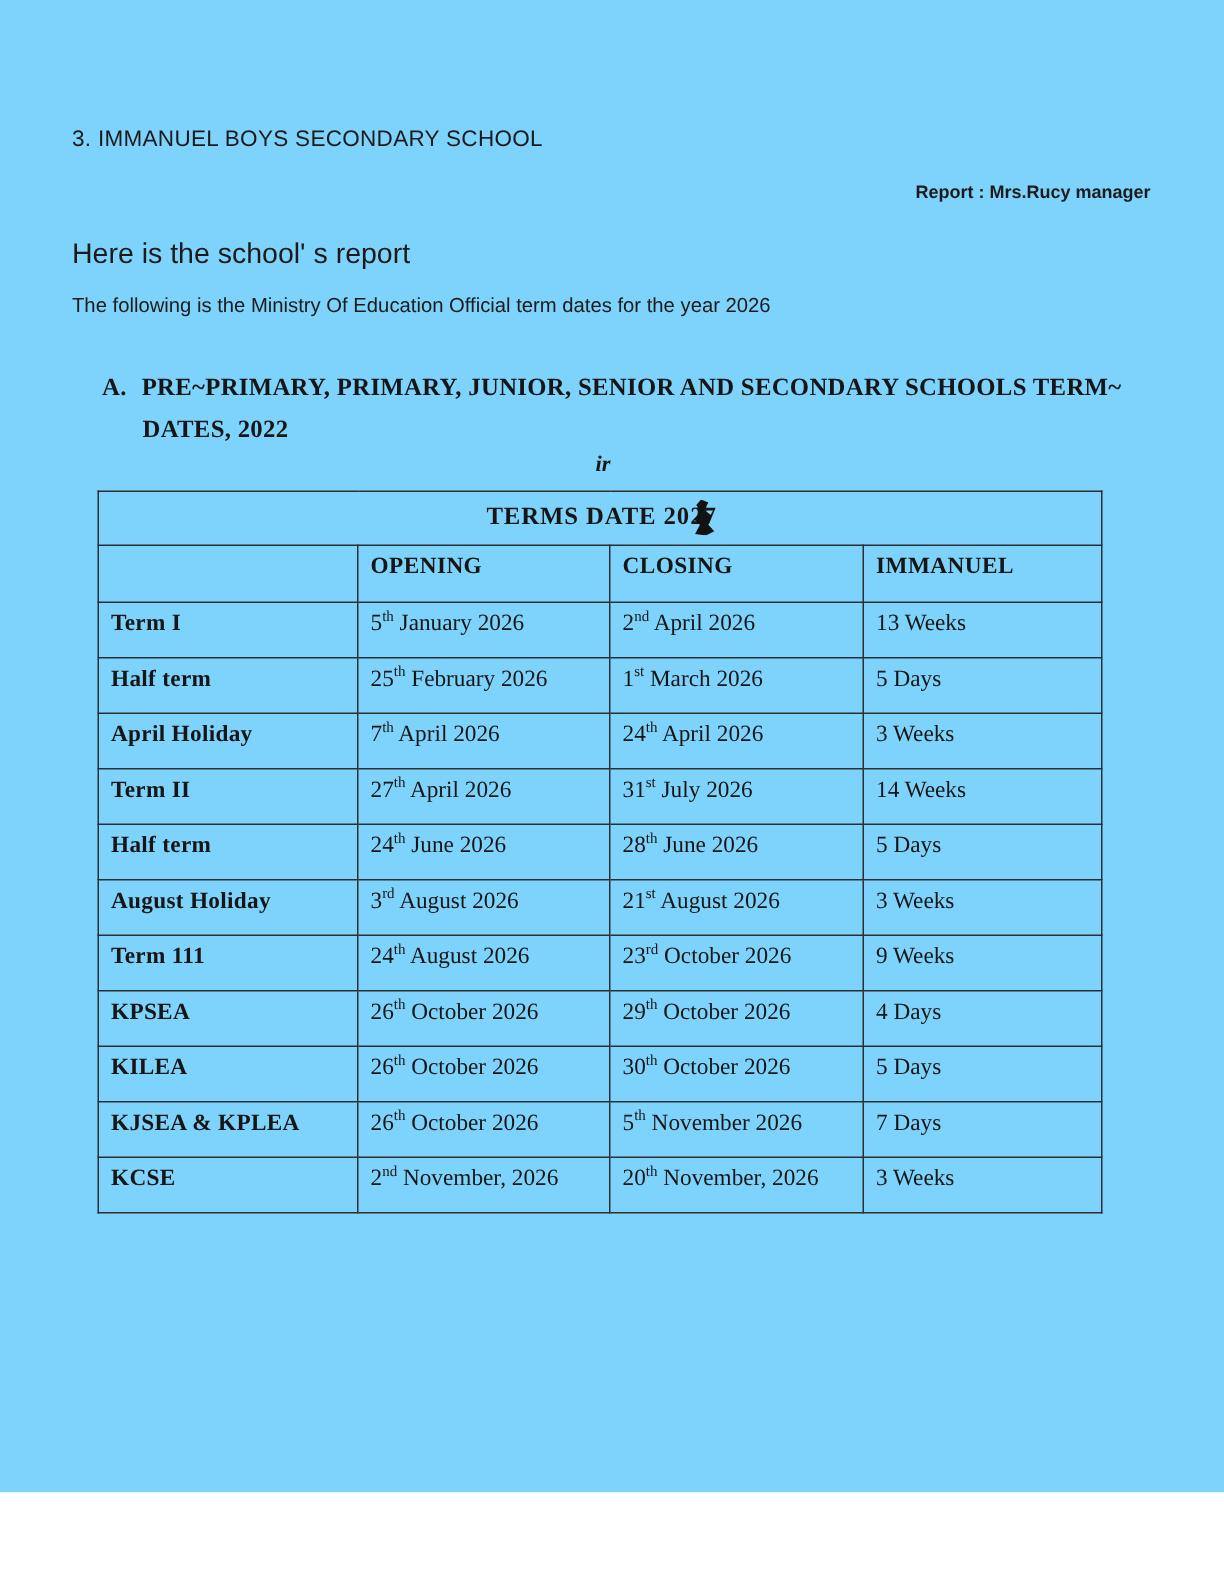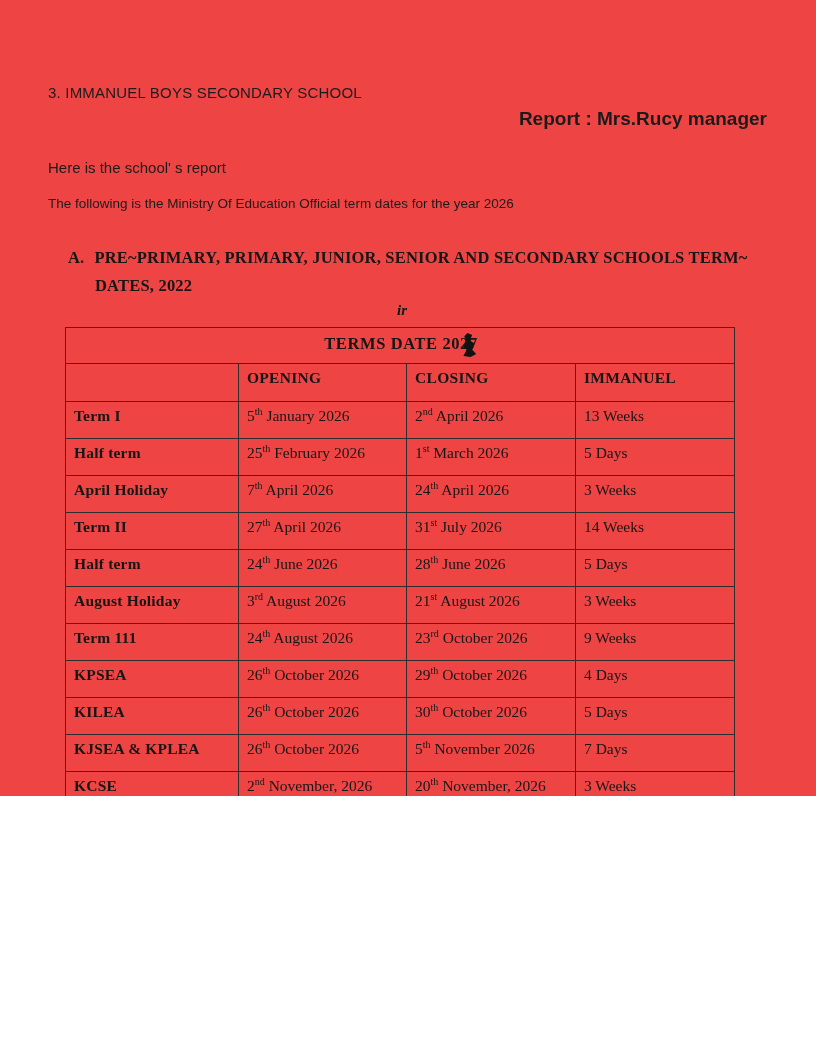--- a/index.html
+++ b/index.html
@@ -3,46 +3,46 @@
 <meta charset="utf-8">
 <style>
   html, body {
     margin: 0;
     padding: 0;
     background: #ffffff;
   }
   .page {
     position: relative;
     width: 816px;
-    height: 796px;
-    background: #ef4444;
+    height: 995px;
+    background: #7dd3fc;
     color: #1b1b1b;
     font-family: "Liberation Sans", sans-serif;
     overflow: hidden;
   }
   .school-heading {
     position: absolute;
     left: 48px;
     top: 84px;
     font-size: 15px;
     font-weight: 500;
     letter-spacing: 0.2px;
   }
   .report-line {
     position: absolute;
     right: 49px;
-    top: 108px;
-    font-size: 19px;
+    top: 121px;
+    font-size: 12px;
     font-weight: 600;
   }
   .intro-line {
     position: absolute;
     left: 48px;
     top: 159px;
-    font-size: 15px;
+    font-size: 19px;
   }
   .ministry-line {
     position: absolute;
     left: 48px;
     top: 196px;
     font-size: 13.5px;
   }
   .section-heading {
     position: absolute;
     left: 68px;

